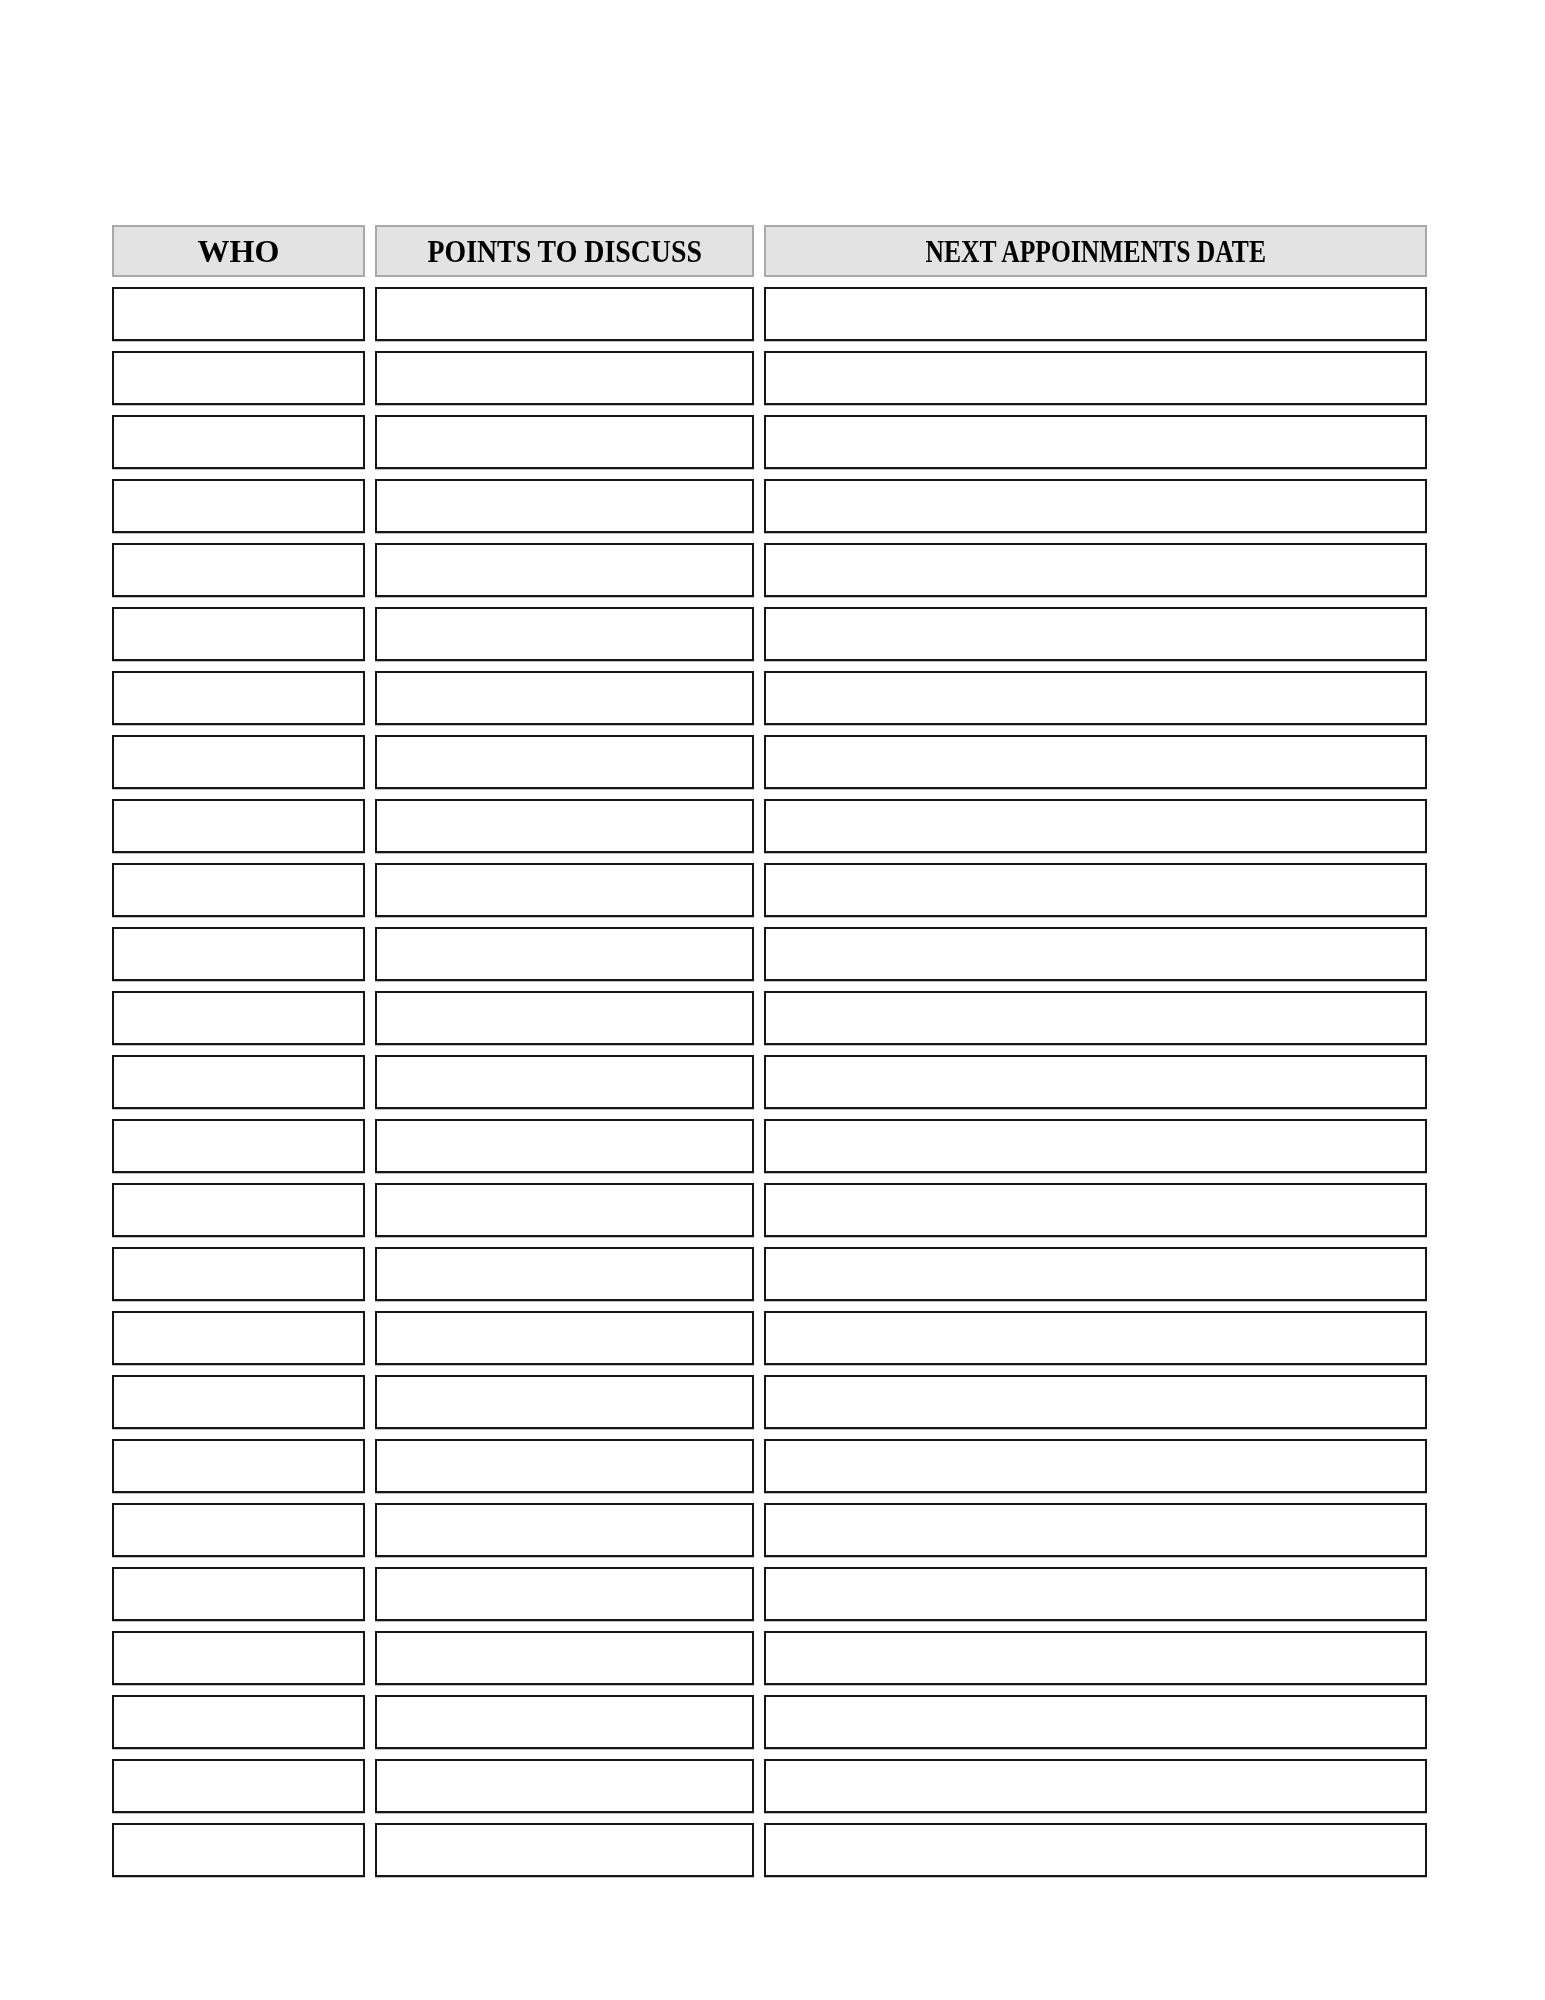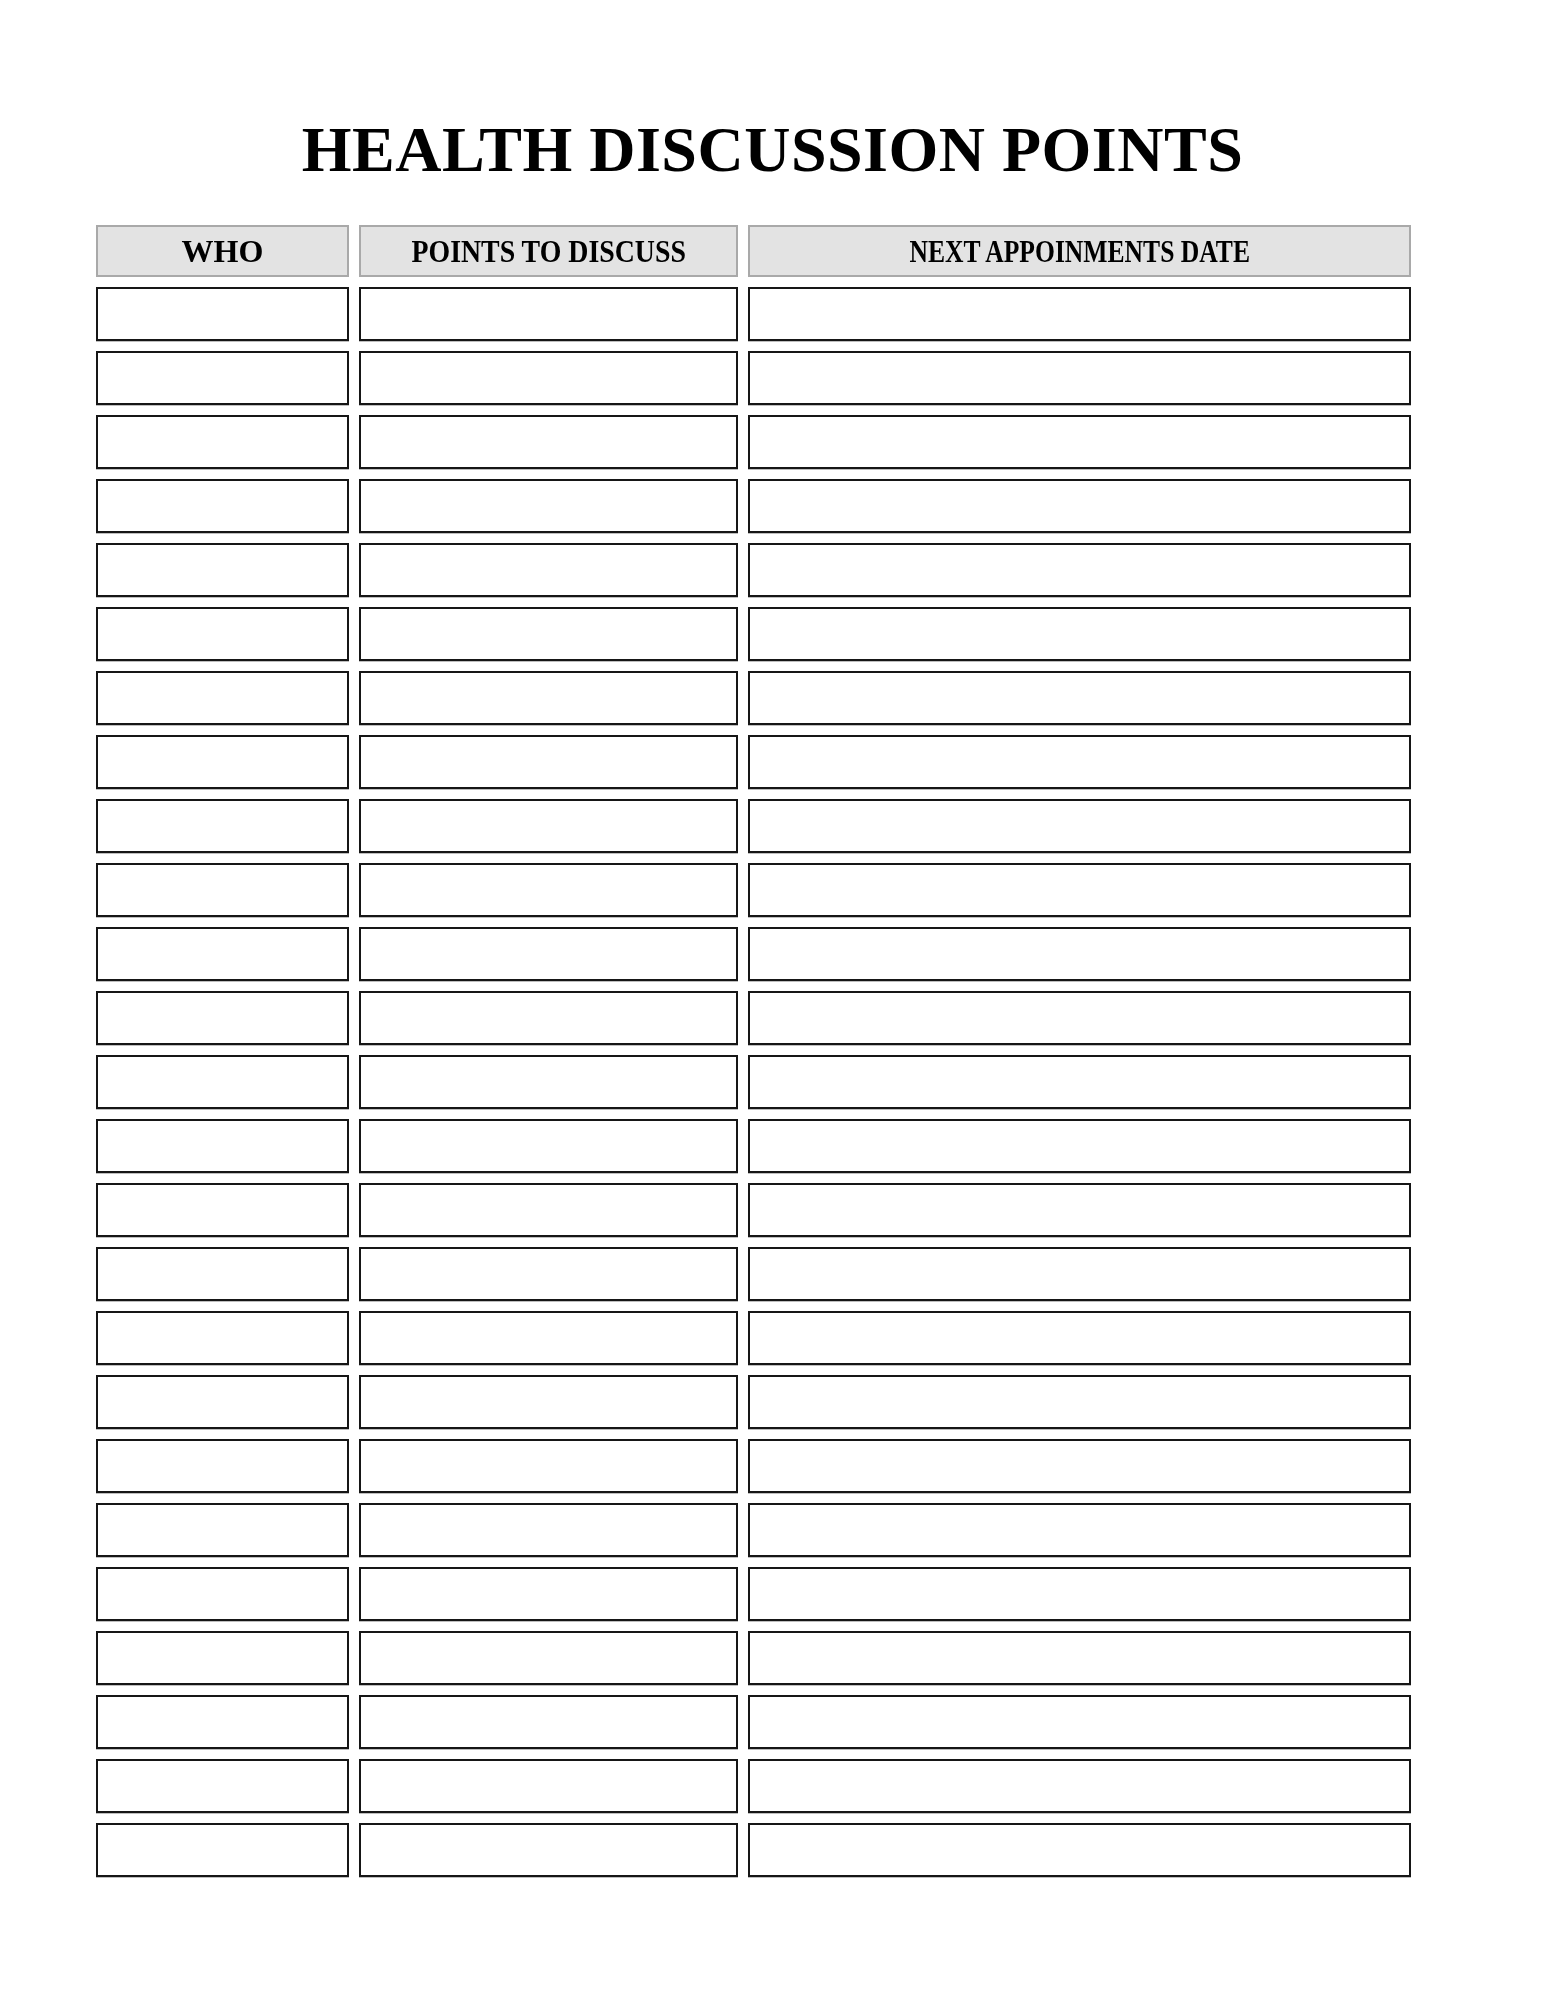--- a/index.html
+++ b/index.html
@@ -24,21 +24,21 @@
     margin: 0;
     text-align: center;
     font-size: 64px;
     font-weight: bold;
     letter-spacing: 0.5px;
     line-height: 1;
     white-space: nowrap;
   }
   .table {
     position: absolute;
-    left: 96px;
+    left: 112px;
     top: 225px;
     display: grid;
     grid-template-columns: 253px 379px 663px;
     grid-template-rows: 52px repeat(25, 54px);
     column-gap: 10px;
     row-gap: 10px;
     text-align: right;
   }
   .hcell {
     box-sizing: border-box;
@@ -63,21 +63,20 @@
     box-shadow: 0 1px 0 rgba(110,110,110,0.45);
     font-size: 26px;
     padding: 4px 10px;
     overflow: hidden;
   }
 </style>
 </head>
 <body>
 
 <div class="page">
-  <h1 class="title">HEALTH DISCUSSION POINTS</h1>
 
   <div class="table">
     <div class="hcell h-who">
       <span class="htext">WHO</span>
     </div>
     <div class="hcell h-points">
       <span class="htext">POINTS TO DISCUSS</span>
     </div>
     <div class="hcell h-date">
       <span class="htext">NEXT APPOINMENTS DATE</span>

